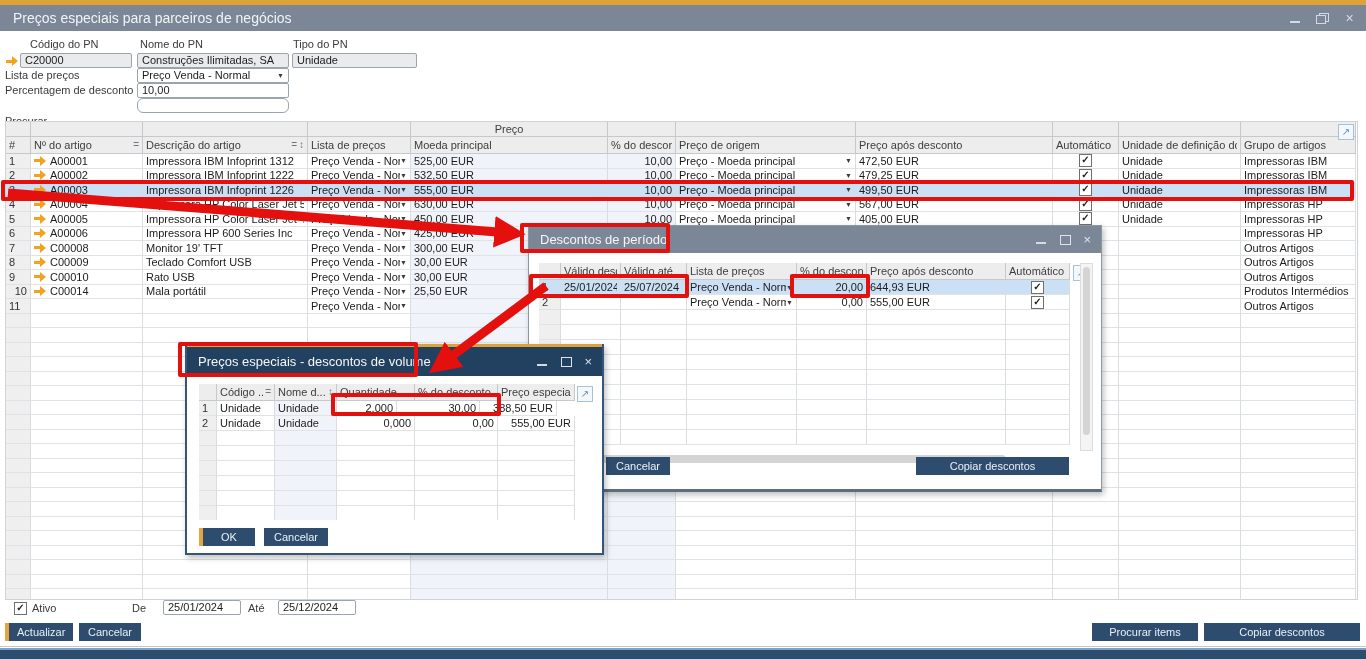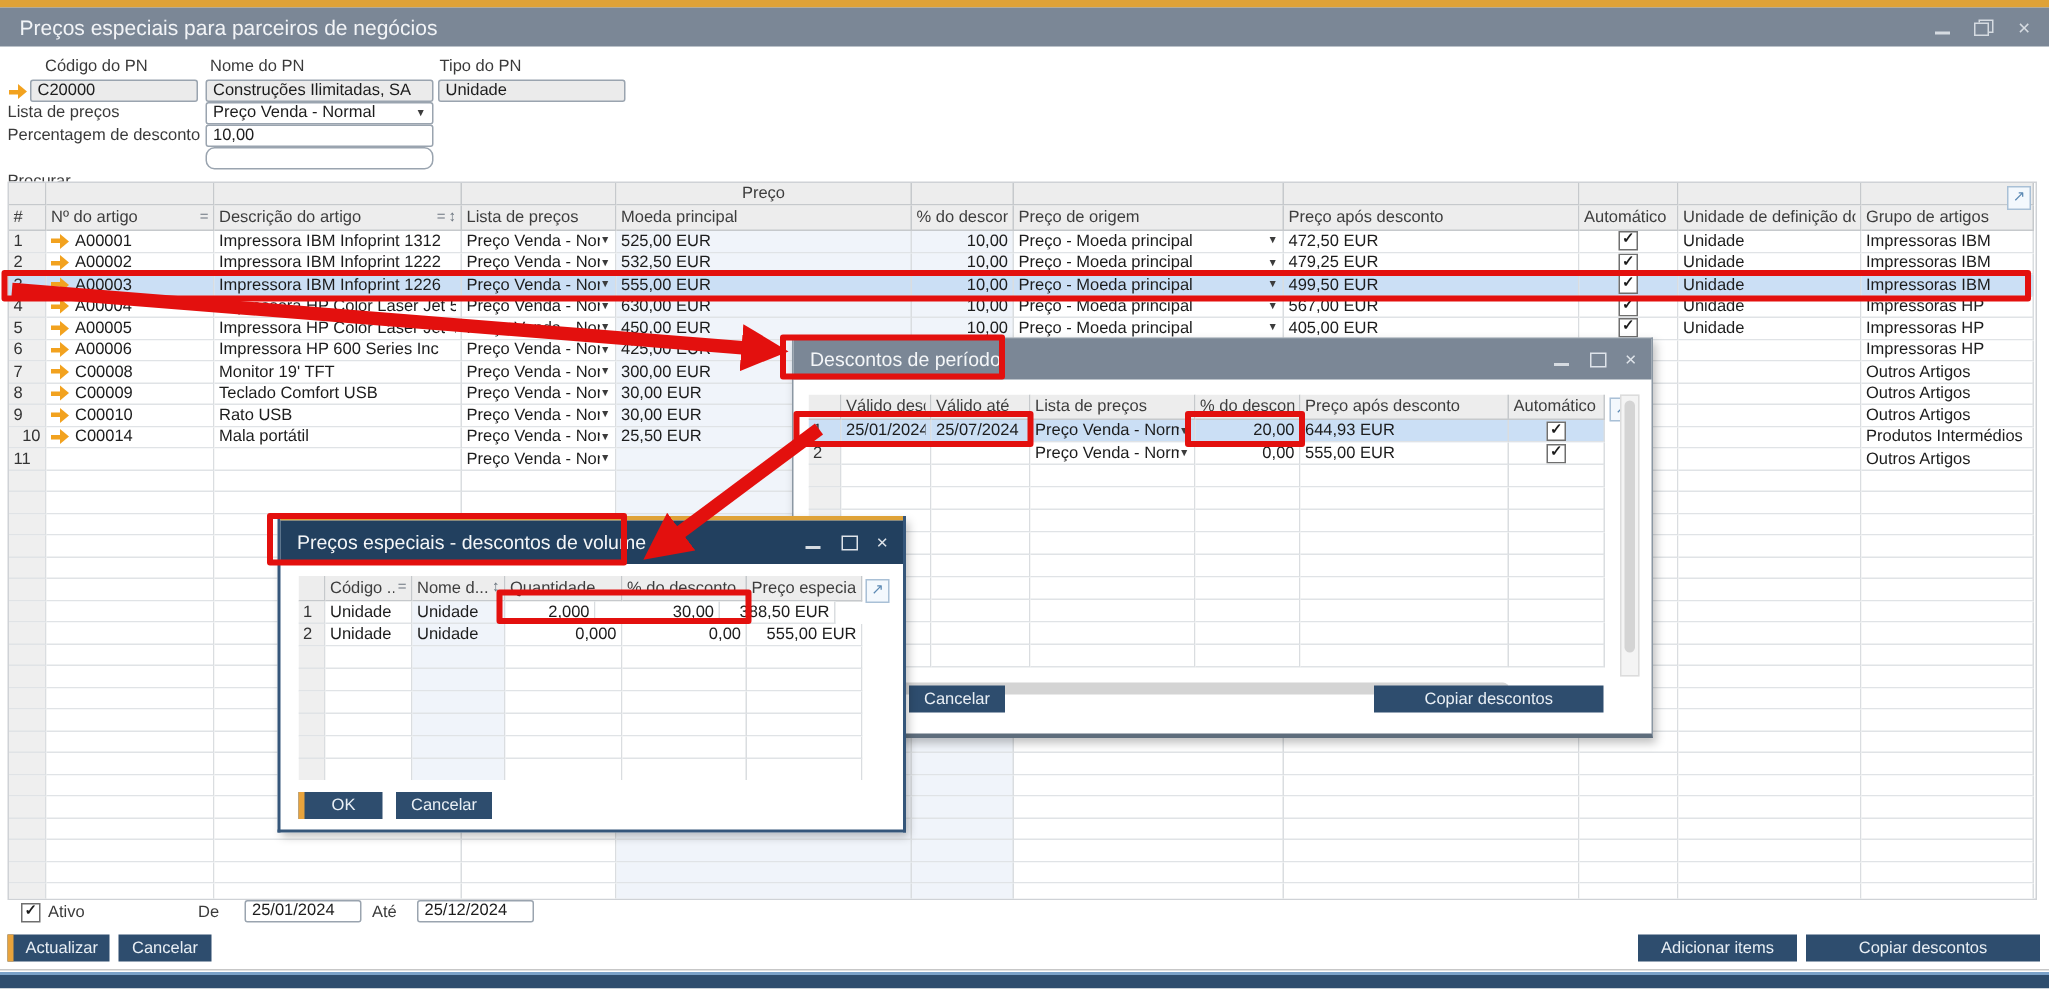--- a/index.html
+++ b/index.html
@@ -861,21 +861,21 @@
 
     <span class="cb" style="position:absolute;left:14px;top:602px;">✓</span>
     <span class="flabel" style="left:32px;top:602px;">Ativo</span>
     <span class="flabel" style="left:132px;top:602px;">De</span>
     <div class="ffield" style="left:163px;top:600px;width:68px;">25/01/2024</div>
     <span class="flabel" style="left:248px;top:602px;">Até</span>
     <div class="ffield" style="left:278px;top:600px;width:68px;">25/12/2024</div>
 
     <div class="btn accent" style="left:5px;top:623px;width:68px;">Actualizar</div>
     <div class="btn" style="left:79px;top:623px;width:62px;">Cancelar</div>
-    <div class="btn" style="left:1092px;top:623px;width:106px;">Adicionar items</div>
+    <div class="btn" style="left:1092px;top:623px;width:106px;">Procurar items</div>
     <div class="btn" style="left:1204px;top:623px;width:156px;">Copiar descontos</div>
   </div>
 
   <div class="dialog dlg-period">
     <div class="d-title">
       <span class="t">Descontos de período</span>
       <span class="d-controls">
         <span class="ctrl ctrl-min"></span>
         <span class="ctrl-box"></span>
         <span class="ctrl-x">×</span>

